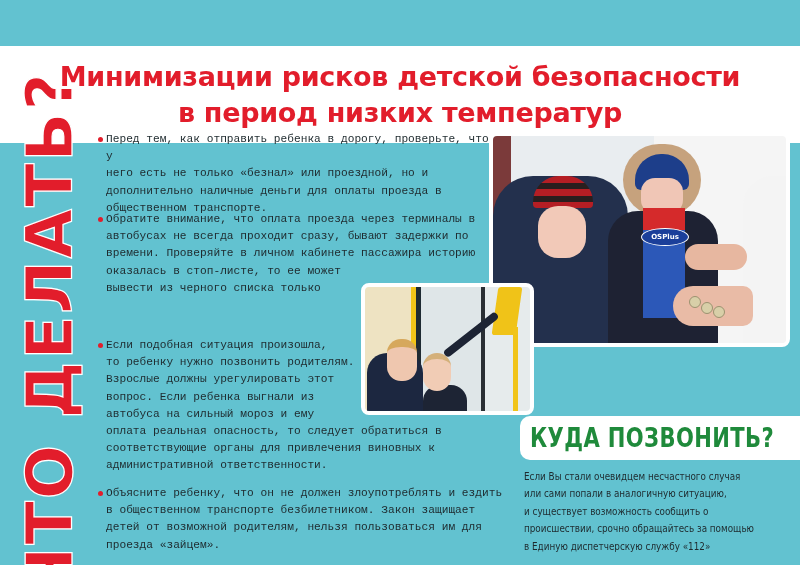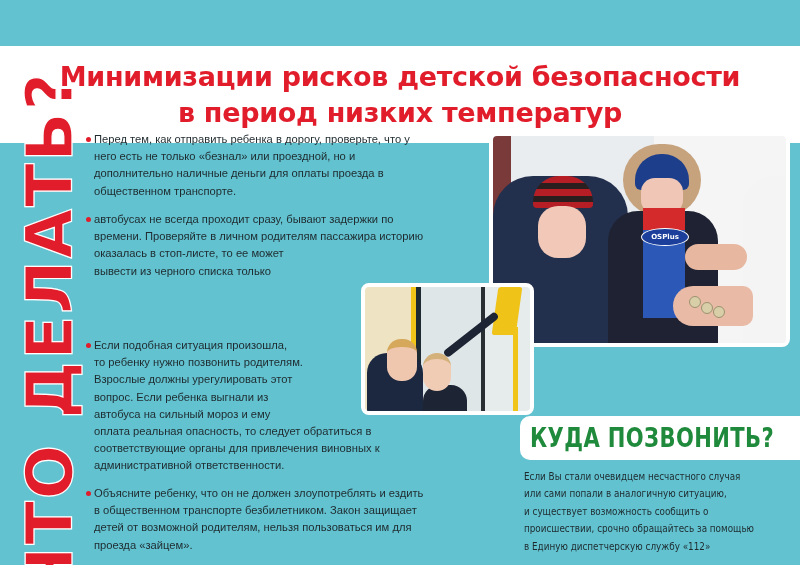--- a/index.html
+++ b/index.html
@@ -22,22 +22,22 @@
     transform: translate(-50%, -50%) rotate(-90deg);
     font-family: "DejaVu Sans", sans-serif; font-weight: bold;
     font-size: 64px; color: #e21d2b; white-space: nowrap;
     letter-spacing: 2px;
     -webkit-text-stroke: 1.2px #ffffff;
     text-shadow: 0 0 1px #fff;
     transform-origin: center center;
     line-height: 1;
   }
   .bullet {
-    position: absolute; left: 86px; color: #1e2a2e;
-    font-family: Liberation Sans, sans-serif; font-size: 11.2px; line-height: 17.2px;
+    position: absolute; left: 98px; color: #1e2a2e;
+    font-family: Liberation Mono, monospace; font-size: 11.2px; line-height: 17.2px;
   }
   .bullet .dot {
     position: absolute; left: 0; top: 6px; width: 5px; height: 5px; border-radius: 50%;
     background: #e21d2b;
   }
   .bullet .txt { display: block; padding-left: 8px; }
   .b1 { top: 131px; width: 400px; }
   .b2 { top: 211px; width: 400px; }
   .b3 { top: 337px; width: 410px; }
   .b4 { top: 485px; width: 410px; }
@@ -113,22 +113,23 @@
     <span class="narrow">Перед тем, как отправить ребенка в дорогу, проверьте, что у</span>
     <span class="narrow">него есть не только «безнал» или проездной, но и</span>
     <span class="narrow">дополнительно наличные деньги для оплаты проезда в</span>
     <span class="narrow">общественном транспорте.</span>
   </span>
 </div>
 
 <div class="bullet b2">
   <span class="dot"></span>
   <span class="txt">
+    <span class="narrow">Обратите внимание, что оплата проезда через терминалы в</span>
     <span class="narrow">автобусах не всегда проходит сразу, бывают задержки по</span>
-    <span class="narrow">времени. Проверяйте в личном родителям пассажира историю</span>
+    <span class="narrow">времени. Проверяйте в личном кабинете пассажира историю</span>
     <span class="narrow">оказалась в стоп-листе, то ее может</span>
     <span class="narrow">вывести из черного списка только</span>
   </span>
 </div>
 
 <div class="bullet b3">
   <span class="dot"></span>
   <span class="txt">
     <span class="narrow">Если подобная ситуация произошла,</span>
     <span class="narrow">то ребенку нужно позвонить родителям.</span>

